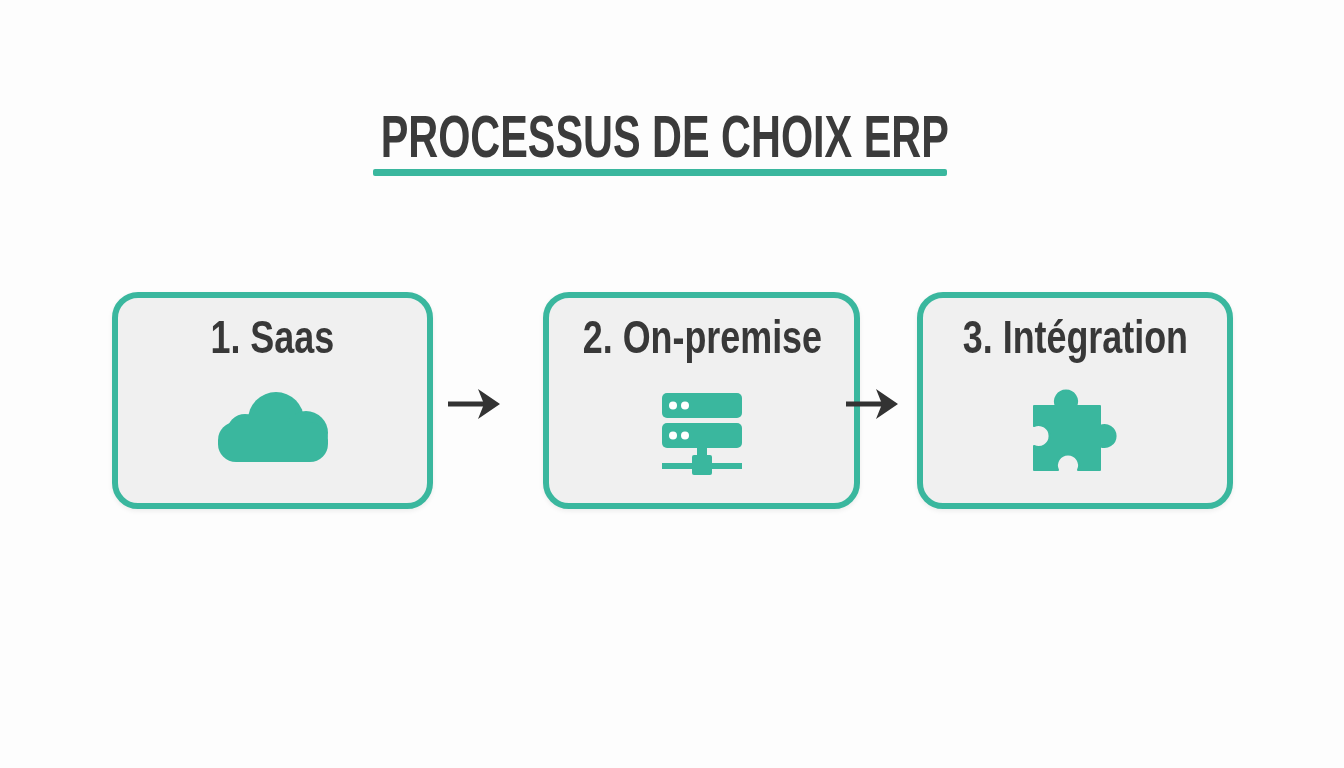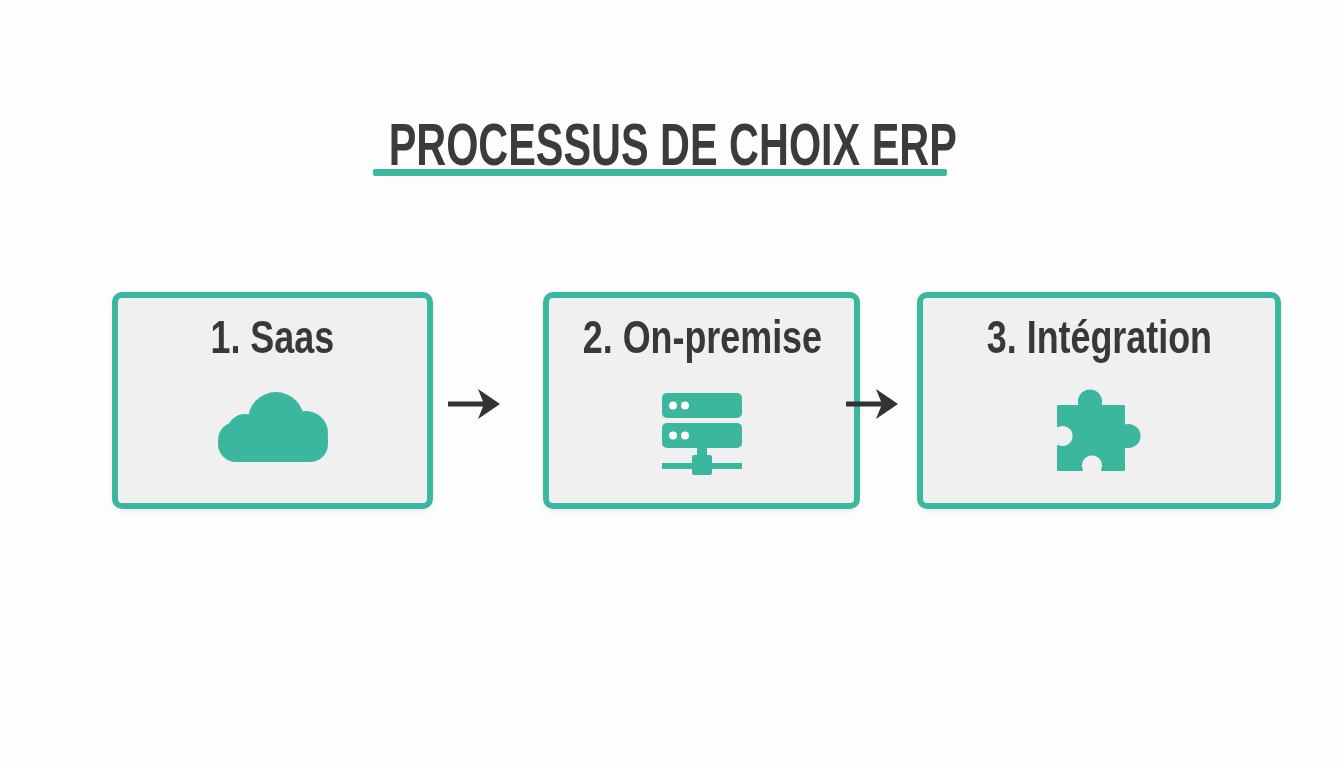--- a/index.html
+++ b/index.html
@@ -15,21 +15,21 @@
     background: var(--page-bg, #fdfdfd);
     overflow: hidden;
   }
 
   
   .title {
     position: absolute;
     top: 103px;
     left: 0;
     width: 1322px;
-    margin: 12px;
+    margin: 4px;
     text-align: center;
     font-size: 60px;
     line-height: 60px;
     font-weight: 700;
     color: var(--title-color, #3b3b3b);
   }
   .cond {
     display: inline-block;
     transform: scaleX(0.69);
     transform-origin: center;
@@ -45,27 +45,27 @@
     background: var(--accent, #3ab79e);
   }
 
   
   .step-box {
     position: absolute;
     top: 292px;
     height: 217px;
     box-sizing: border-box;
     border: 6px solid var(--accent, #3ab79e);
-    border-radius: 10px;
+    border-radius: 26px;
     background: var(--card-bg, #f0f0f0);
     box-shadow: 0 2px 5px rgba(0,0,0,0.07);
   }
   .box1 { left: 112px; width: 321px; }
   .box2 { left: 543px; width: 317px; }
-  .box3 { left: 917px; width: 364px; padding-left: 44px; }
+  .box3 { left: 917px; width: 316px; padding-left: 44px; }
 
   .step-label {
     position: absolute;
     top: 16px;
     left: 0;
     width: 100%;
     text-align: center;
     font-size: 46px;
     line-height: 46px;
     font-weight: 700;

